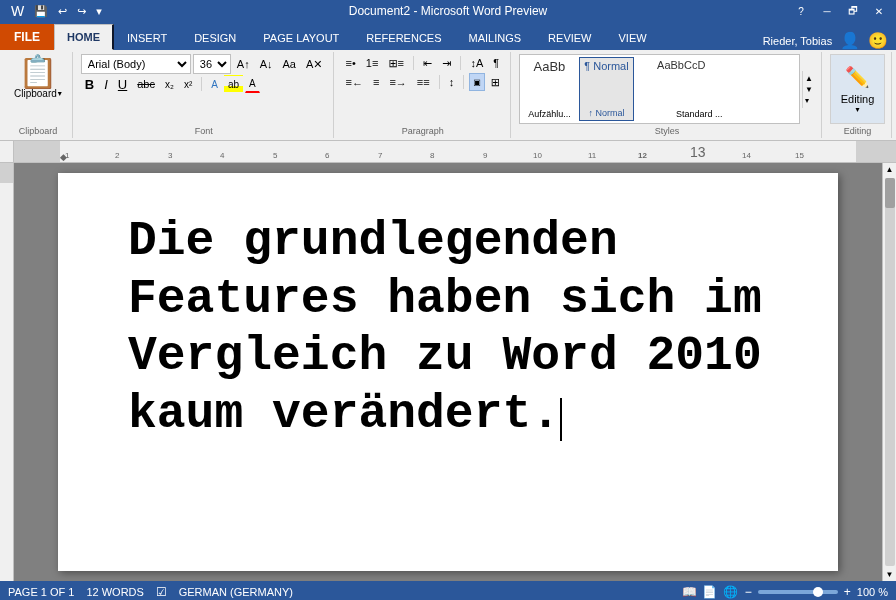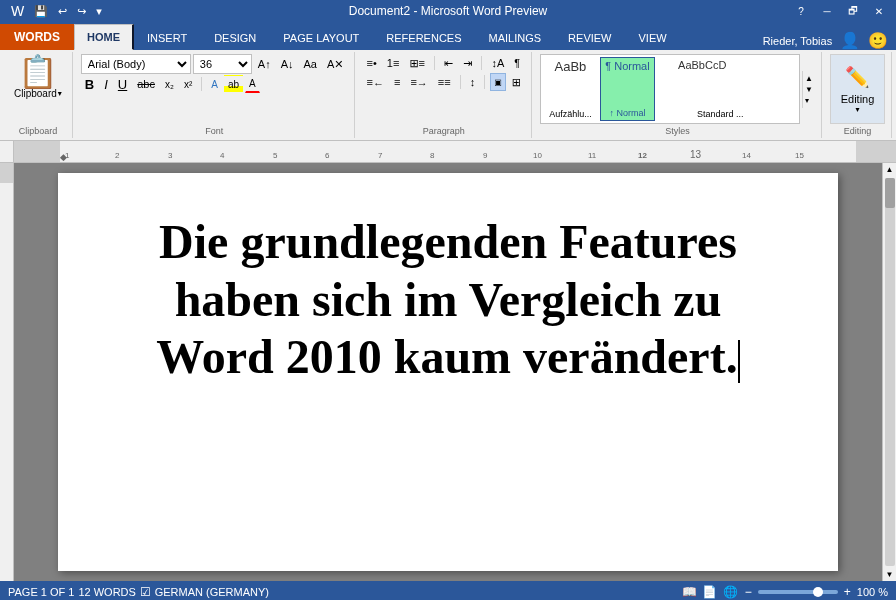--- a/index.html
+++ b/index.html
@@ -104,21 +104,21 @@
       padding: 1px 2px;
       width: 110px;
       cursor: pointer;
       height: 20px;
     }
     .size-select {
       border: 1px solid #c0c0c0;
       background: white;
       font-size: 11px;
       padding: 1px 2px;
-      width: 59px;
+      width: 38px;
       height: 20px;
     }
     .small-btn {
       border: 1px solid transparent;
       background: transparent;
       cursor: pointer;
       padding: 1px 3px;
       font-size: 11px;
       height: 18px;
       display: flex;
@@ -149,21 +149,21 @@
       display: flex;
       flex-direction: column;
       align-items: center;
       padding: 2px 4px;
       cursor: pointer;
       min-width: 55px;
       font-size: 9px;
       height: 64px;
       justify-content: space-between;
     }
-    .style-item.active { border: 1px solid #2b579a; background: #86efac; }
+    .style-item.active { border: 1px solid #2b579a; background: #e5e5e5; }
 
     
     .editing-group {
       display: flex;
       flex-direction: column;
       align-items: center;
       padding: 2px 6px;
       min-width: 60px;
     }
 
@@ -214,41 +214,40 @@
     
     .document-page {
       background: white;
       width: 780px;
       min-height: 360px;
       box-shadow: 2px 2px 8px rgba(0,0,0,0.4);
       padding: 40px 70px;
       position: relative;
     }
     .document-text {
-      font-family: Liberation Serif, serif;
+      font-family: Liberation Mono, monospace;
       font-size: 48px;
       font-weight: bold;
       line-height: 1.2;
       color: #000;
-      text-align: center;
     }
     .cursor { display: inline-block; width: 2px; background: #000; height: 0.9em; vertical-align: text-bottom; }
 
     
     .status-bar {
       background: #2b579a;
       height: 22px;
       display: flex;
       align-items: center;
       padding: 0 8px;
       color: white;
       font-size: 11px;
       gap: 12px;
     }
-    .status-left { display: flex; gap: 4px; align-items: center; }
+    .status-left { display: flex; gap: 12px; align-items: center; }
     .status-right { margin-left: auto; display: flex; align-items: center; gap: 6px; }
     .status-icon { font-size: 12px; cursor: pointer; }
     .zoom-slider { width: 80px; height: 4px; background: #7ba7d9; border-radius: 2px; position: relative; cursor: pointer; }
     .zoom-thumb { width: 10px; height: 10px; background: white; border-radius: 50%; position: absolute; top: -3px; left: 75%; transform: translateX(-50%); }
 
     .ribbon-separator { width: 1px; background: #d0d0d0; margin: 2px 3px; align-self: stretch; }
 
     
     .gallery-arrow {
       display: flex;
@@ -294,21 +293,21 @@
   <span class="title-bar-center">Document2 - Microsoft Word Preview</span>
   <div class="title-bar-right">
     <span class="win-btn">?</span>
     <span class="win-btn">─</span>
     <span class="win-btn">🗗</span>
     <span class="win-btn close">✕</span>
   </div>
 </div>
 
 <div class="tab-bar">
-  <div class="file-tab">WORDS</div>
+  <div class="file-tab">FILE</div>
   <div class="ribbon-tab active">HOME</div>
   <div class="ribbon-tab">INSERT</div>
   <div class="ribbon-tab">DESIGN</div>
   <div class="ribbon-tab">PAGE LAYOUT</div>
   <div class="ribbon-tab">REFERENCES</div>
   <div class="ribbon-tab">MAILINGS</div>
   <div class="ribbon-tab">REVIEW</div>
   <div class="ribbon-tab">VIEW</div>
   <div class="tab-bar-right">
     <span>Rieder, Tobias</span>
@@ -446,21 +445,21 @@
     <span style="font-size:8px; color:#666; position:absolute; left:108px;">3</span>
     <span style="font-size:8px; color:#666; position:absolute; left:160px;">4</span>
     <span style="font-size:8px; color:#666; position:absolute; left:213px;">5</span>
     <span style="font-size:8px; color:#666; position:absolute; left:265px;">6</span>
     <span style="font-size:8px; color:#666; position:absolute; left:318px;">7</span>
     <span style="font-size:8px; color:#666; position:absolute; left:370px;">8</span>
     <span style="font-size:8px; color:#666; position:absolute; left:423px;">9</span>
     <span style="font-size:8px; color:#666; position:absolute; left:473px;">10</span>
     <span style="font-size:8px; color:#666; position:absolute; left:528px;">11</span>
     <span style="font-size:8px; color:#666; position:absolute; left:578px;font-weight:bold;">12</span>
-    <span style="font-size:10px; color:#666; position:absolute; left:630px;">13</span>
+    <span style="font-size:14px; color:#666; position:absolute; left:630px;">13</span>
     <span style="font-size:8px; color:#666; position:absolute; left:682px;">14</span>
     <span style="font-size:8px; color:#666; position:absolute; left:735px;">15</span>
 
     <span style="position:absolute; left:0px; bottom:0; font-size:9px; color:#666;">◆</span>
   </div>
   <div style="width:40px; background:#d0d0d0; height:100%;"></div>
 </div>
 
 <div class="main-area">
 

